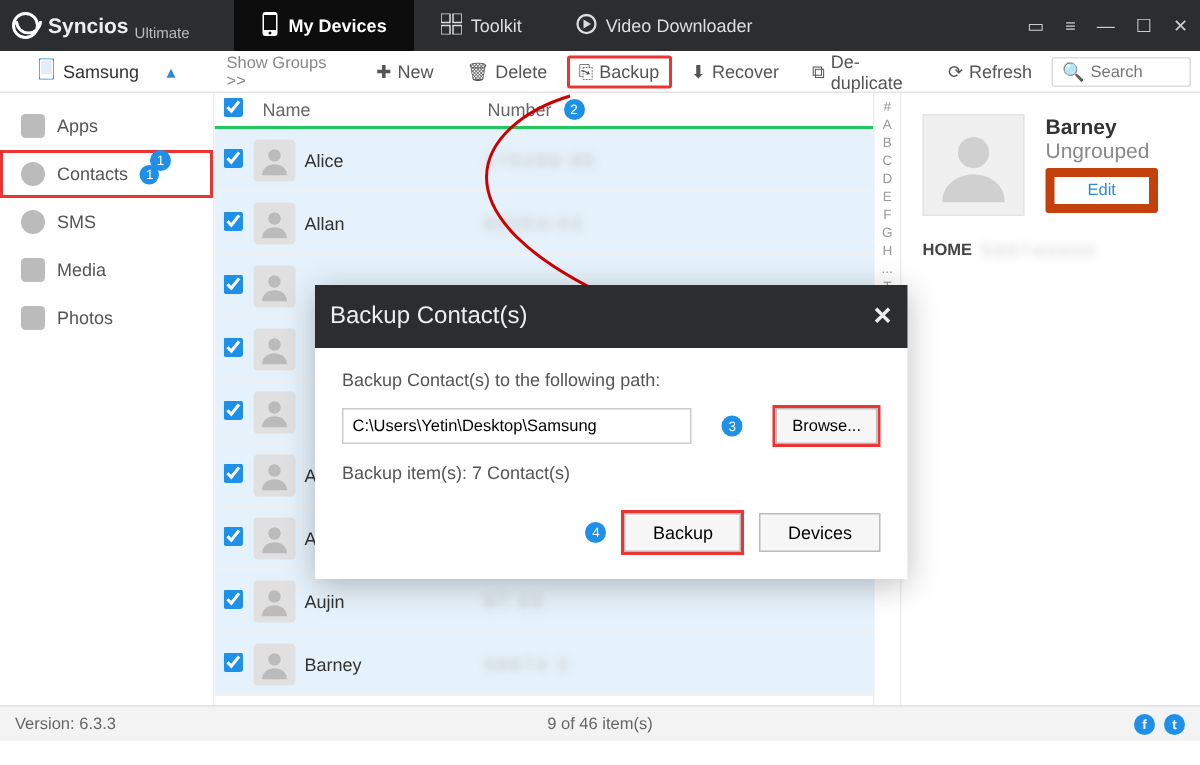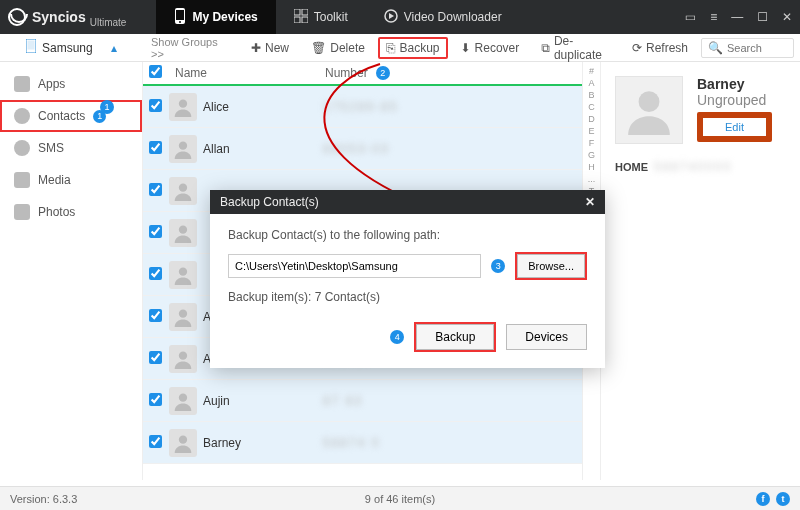--- a/index.html
+++ b/index.html
@@ -57,31 +57,31 @@
   .big-avatar { width:68px;height:68px;background:#f0f0f0;border:1px solid #e4e4e4; display:flex;align-items:center;justify-content:center;}
   .big-avatar svg{width:50px;height:50px;fill:#d0d0d0;}
   .contact-name{font-weight:700;font-size:14px;color:#333; align-self:flex-start; margin-left:4px;}
   .contact-group{font-size:14px;color:#888; align-self:flex-start; margin-left:4px;}
   .edit-btn{border:6px solid #c2410c;color:#2a8cd6;background:#fff;padding:3px 22px;font-size:11px;border-radius:2px;align-self:flex-start;margin-left:4px;margin-top:4px;}
   .home-row{align-self:flex-start;margin-top:10px;display:flex;gap:6px;align-items:center;}
   .home-lbl{font-weight:700;font-size:11px;}
   .home-val{filter:blur(3px);color:#ccc;letter-spacing:2px;}
 
   
-  .status { position:absolute; bottom:0; left:0; right:0; height:24px; background:#f3f3f3; border-top:1px solid #e0e0e0; display:flex; align-items:center; padding:0 10px; font-size:11px; color:#666;}
+  .status { position:absolute; bottom:16px; left:0; right:0; height:24px; background:#f3f3f3; border-top:1px solid #e0e0e0; display:flex; align-items:center; padding:0 10px; font-size:11px; color:#666;}
   .status .center{position:absolute;left:50%;transform:translateX(-50%);}
   .social{margin-left:auto;display:flex;gap:6px;}
   .social span{width:14px;height:14px;border-radius:50%;background:#1e90e8;color:#fff;display:inline-flex;align-items:center;justify-content:center;font-size:9px;font-weight:700;}
 
   
   .overlay{position:absolute;left:210px;top:190px;width:395px;background:#fff;box-shadow:0 4px 20px rgba(0,0,0,0.25);}
-  .overlay-hd{background:#2b2d2f;color:#eee;height:24px;display:flex;align-items:center;padding:0 10px;font-size:12px;}
+  .overlay-hd{background:#2b2d2f;color:#eee;height:42px;display:flex;align-items:center;padding:0 10px;font-size:16px;}
   .overlay-hd .x{margin-left:auto;font-weight:700;}
   .overlay-body{padding:14px 18px 16px 18px;font-size:12px;color:#555;}
-  .path-row{display:flex;align-items:center;gap:10px;margin:10px 0;}
+  .path-row{display:flex;align-items:center;gap:20px;margin:10px 0;}
   .path-input{flex:1;border:1px solid #ccc;padding:4px 6px;font-size:11px;height:24px;}
   .browse-btn{border:1px solid #bbb;background:#f6f6f6;padding:4px 10px;font-size:11px;height:24px;}
   .hl-box{border:2px solid #e33;display:inline-block;}
   .dlg-actions{display:flex;justify-content:flex-end;gap:10px;margin-top:18px;align-items:center;}
   .dlg-btn{border:1px solid #bbb;background:#f6f6f6;padding:5px 18px;font-size:12px;}
   .step{background:#1e90e8;color:#fff;border-radius:50%;width:14px;height:14px;font-size:9px;display:inline-flex;align-items:center;justify-content:center;}
 
   
   .arrow{position:absolute;left:260px;top:62px;width:190px;height:150px;pointer-events:none;}
   .arrow svg{width:100%;height:100%;}

